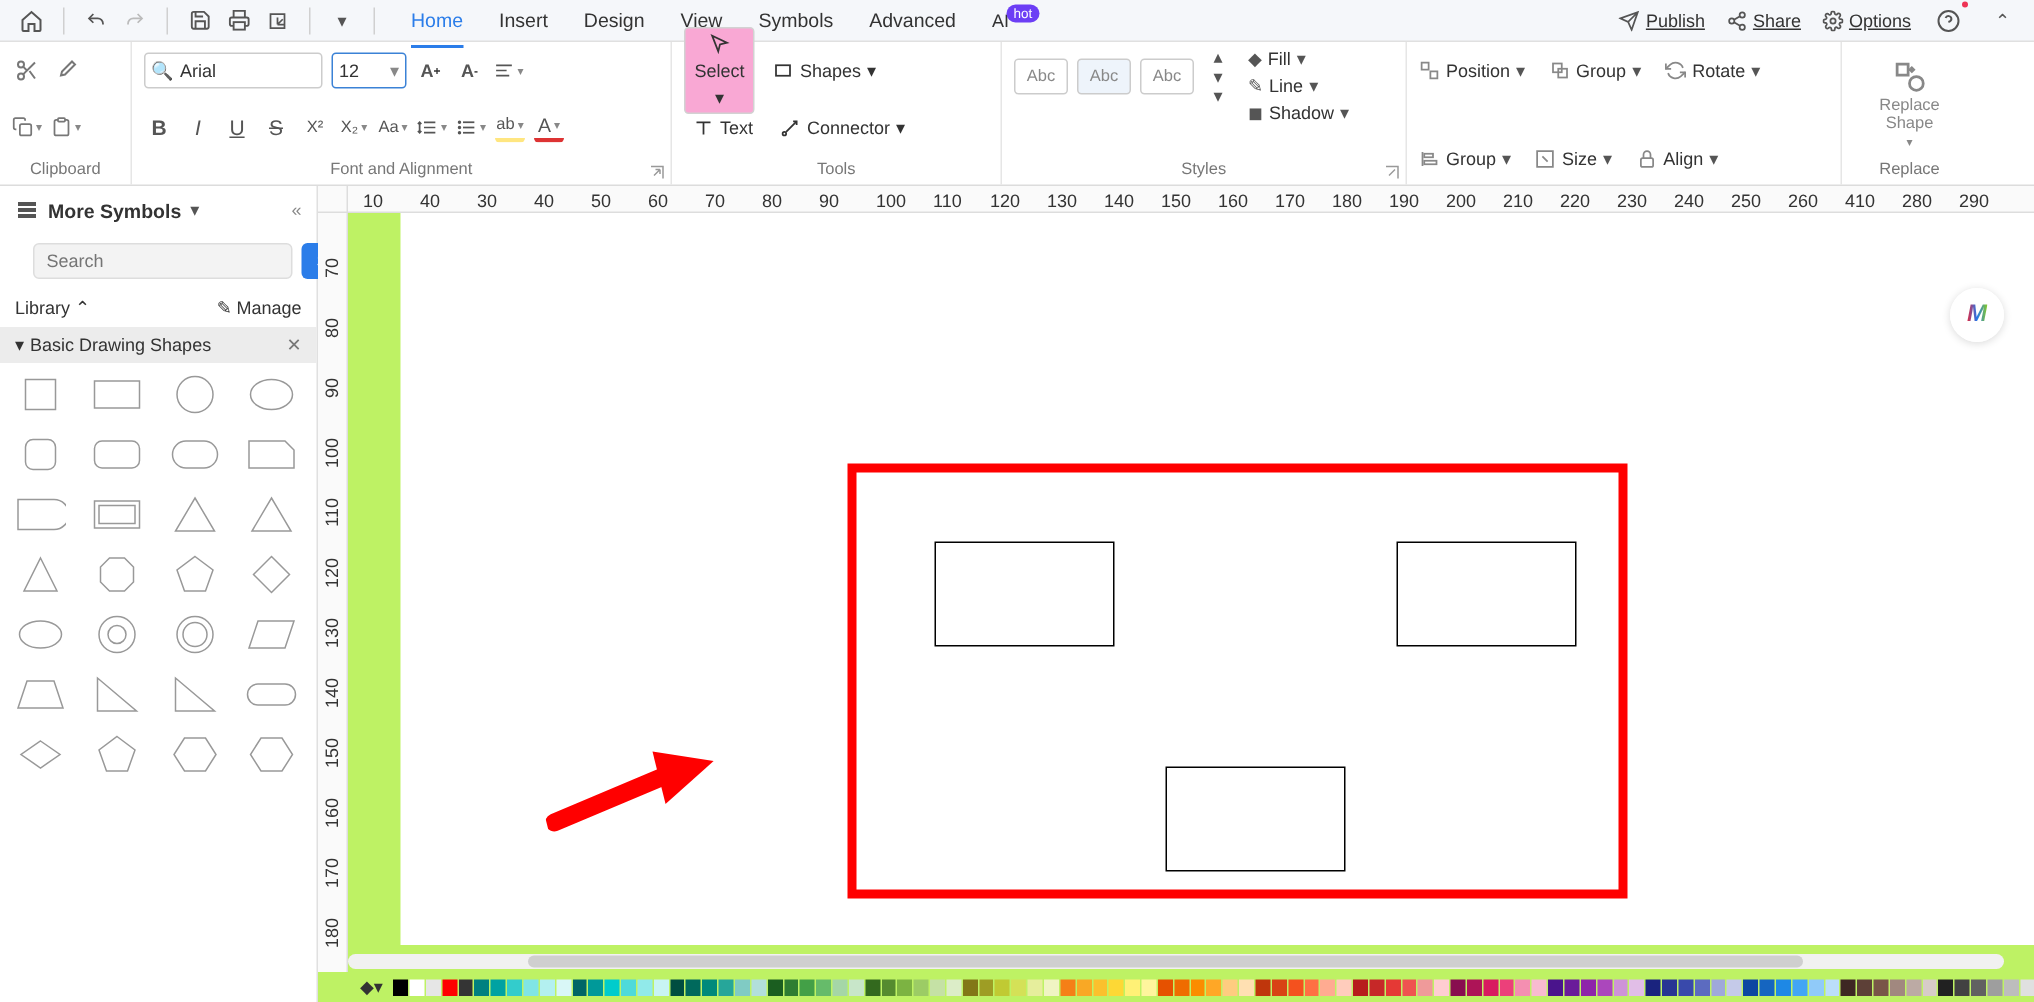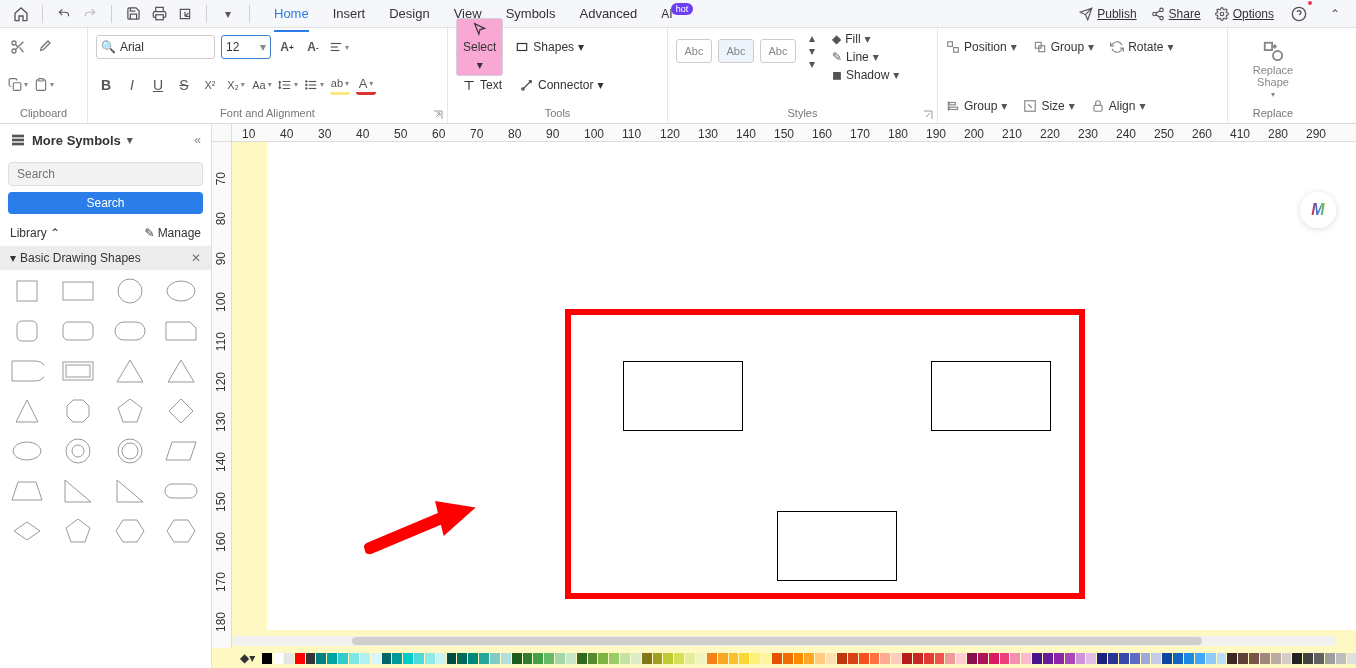--- a/index.html
+++ b/index.html
@@ -36,31 +36,31 @@
   .style-pill:nth-child(2){ background:#eef4fb; }
   .style-strip { display:flex; gap:6px; align-items:center; }
   .vbtn { display:flex; align-items:center; gap:4px; font-size:12px; color:#555; cursor:pointer; }
   .big-vert { display:flex; flex-direction:column; align-items:center; justify-content:center; gap:2px; width:60px; cursor:pointer; }
 
   .workspace { position:absolute; top:124px; left:0; right:0; bottom:0; display:flex; }
   .sidebar { width:212px; background:#fff; border-right:1px solid #e0e0e0; display:flex; flex-direction:column; }
   .sidebar .hdr { display:flex; align-items:center; padding:8px 10px; gap:6px; }
   .sidebar .hdr .title { font-weight:600; font-size:13px;}
   .sidebar .collapse { margin-left:auto; color:#888; cursor:pointer; }
-  .search-row { display:flex; padding:6px 8px; gap:6px;flex-direction:column; }
+  .search-row { display:flex; padding:6px 22px; gap:6px; }
   .search-row input { flex:1; border:1px solid #ddd; border-radius:4px; padding:4px 8px; background:#f3f3f3; }
   .search-row button { background:#2b7de9; color:#fff; border:none; border-radius:4px; padding:4px 10px; font-size:12px; cursor:pointer; }
   .librow { display:flex; padding:6px 10px; font-size:12px; color:#333; }
   .librow .right { margin-left:auto; display:flex; align-items:center; gap:3px; cursor:pointer;}
   .cat { background:#ececec; padding:5px 10px; font-size:12px; display:flex; align-items:center; }
   .cat .x { margin-left:auto; color:#777; cursor:pointer; }
   .shape-grid { padding:6px 8px; display:grid; grid-template-columns:repeat(4, 1fr); gap:10px 10px; overflow:auto; }
   .sshape { width:38px; height:30px; display:flex; align-items:center; justify-content:center; }
 
-  .canvas-wrap { flex:1; position:relative; background:#fef9c3; overflow:hidden;}
+  .canvas-wrap { flex:1; position:relative; background:#bef264; overflow:hidden;}
   .ruler-h { position:absolute; top:0; left:20px; right:0; height:18px; background:#fafafa; border-bottom:1px solid #ddd; font-size:9px; color:#888;}
   .ruler-h .tick { position:absolute; top:3px; }
   .ruler-v { position:absolute; top:18px; left:0; width:20px; bottom:20px; background:#fafafa; border-right:1px solid #ddd; font-size:9px; color:#888;}
   .ruler-v .tick { position:absolute; left:2px; writing-mode:vertical-rl; transform:rotate(180deg);}
   .ruler-corner { position:absolute; top:0; left:0; width:20px; height:18px; background:#fafafa; border-right:1px solid #ddd; border-bottom:1px solid #ddd;}
   .page { position:absolute; top:18px; left:55px; right:0; bottom:38px; background:#fff;}
   .redbox { position:absolute; border:6px solid #f00; }
   .rect { position:absolute; border:1px solid #000; background:#fff;}
   .arrow { position:absolute; transform:rotate(-14deg); }
   .scroll-h { position:absolute; left:20px; right:20px; bottom:22px; height:10px; background:#f1f1f1; border-radius:5px;}

